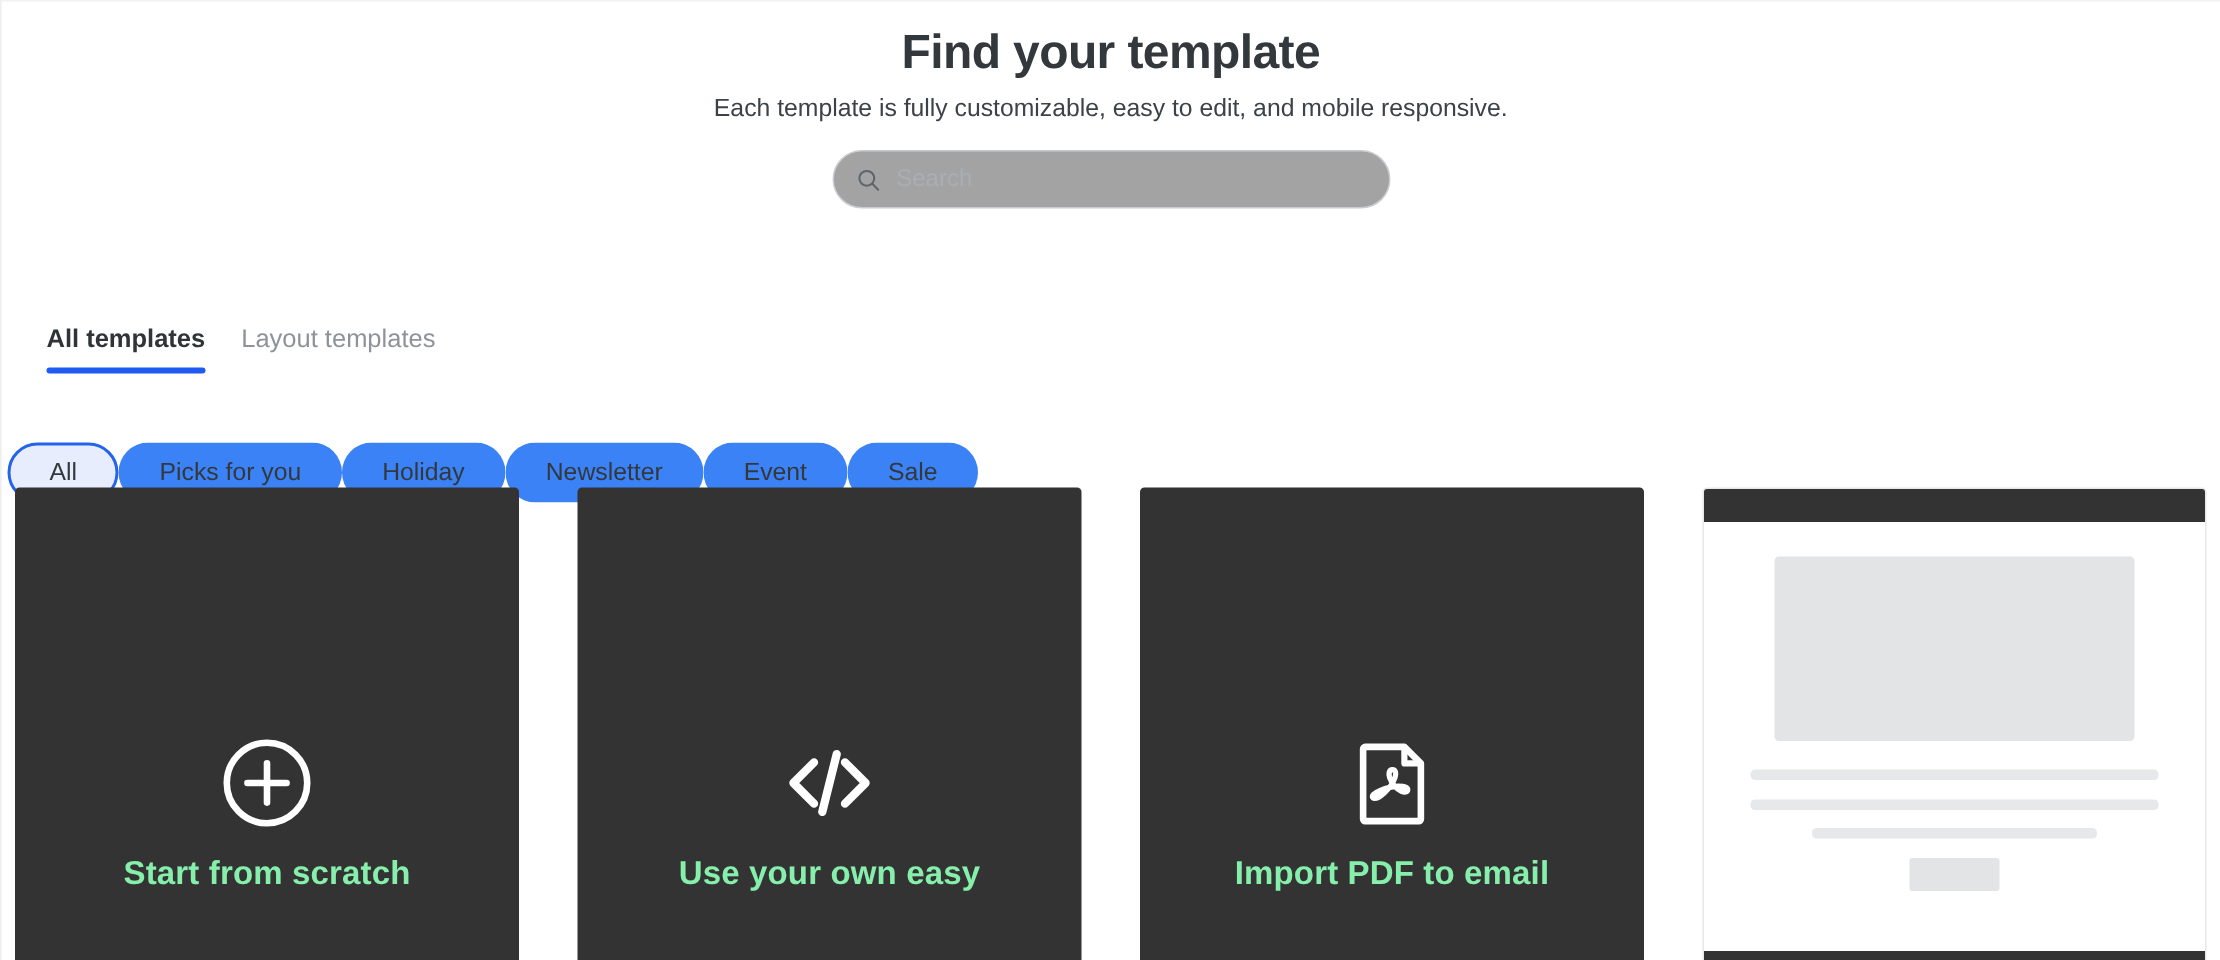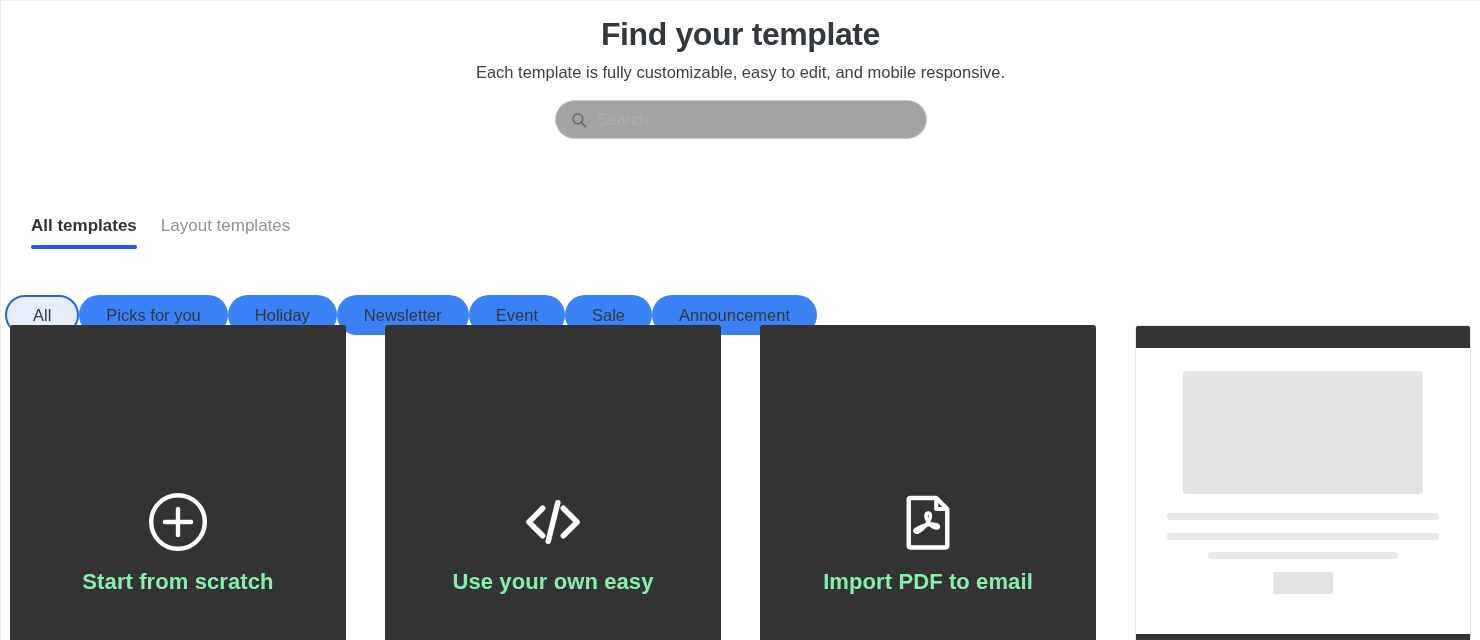--- a/index.html
+++ b/index.html
@@ -261,23 +261,20 @@
     <span>Holiday</span>
   </div>
   <div class="chip">
     <span>Newsletter</span>
   </div>
   <div class="chip">
     <span>Event</span>
   </div>
   <div class="chip">
     <span>Sale</span>
-  </div>
-  <div class="chip">
-    <span>Announcement</span>
   </div>
 </div>
 
 <div class="card-grid">
 
   <div class="card dark">
     <svg class="card-icon" viewBox="0 0 48 48" fill="none" stroke="currentColor" stroke-width="3.2" stroke-linecap="round">
       <circle cx="24" cy="24" r="19.5"></circle>
       <line x1="24" y1="14.5" x2="24" y2="33.5"></line>
       <line x1="14.5" y1="24" x2="33.5" y2="24"></line>

